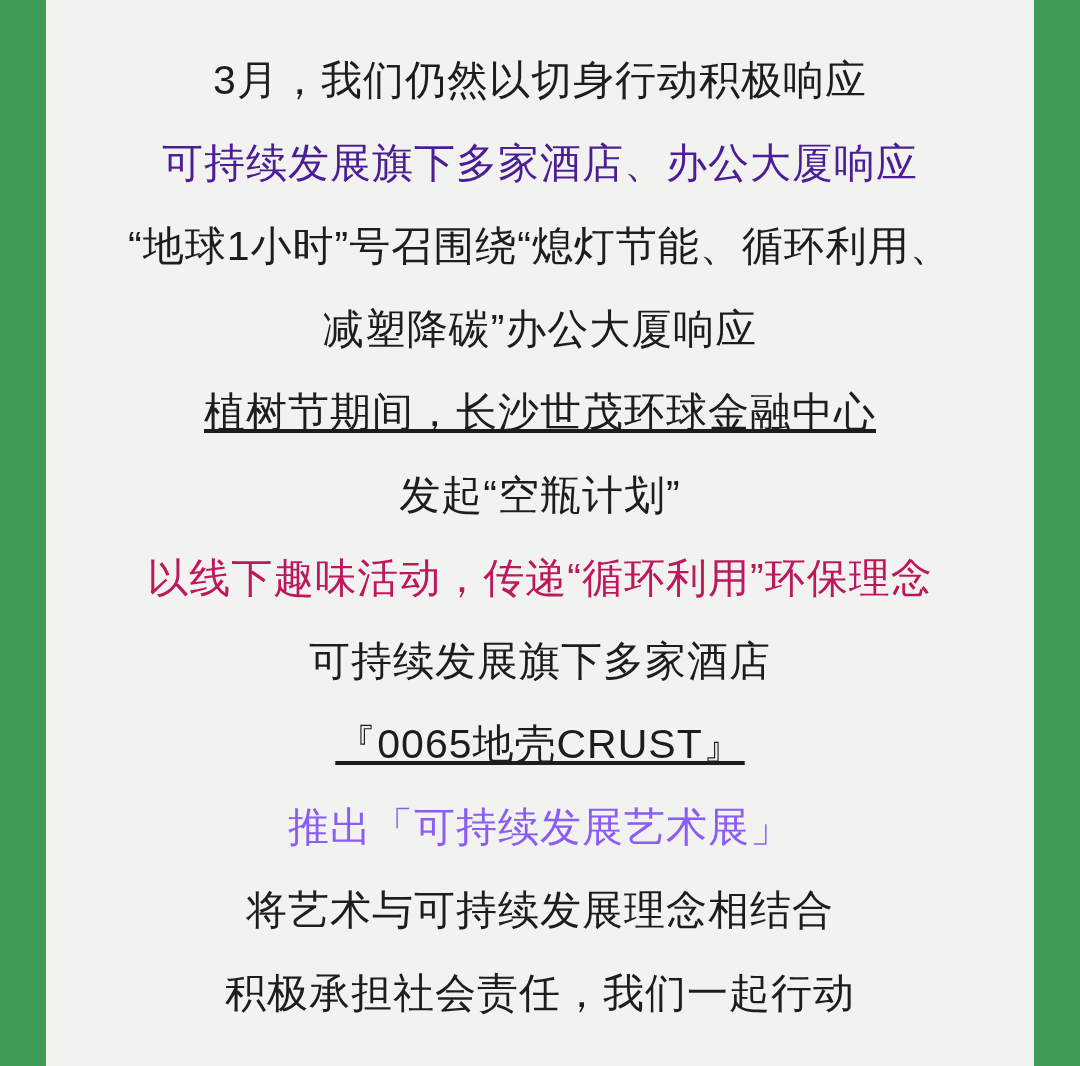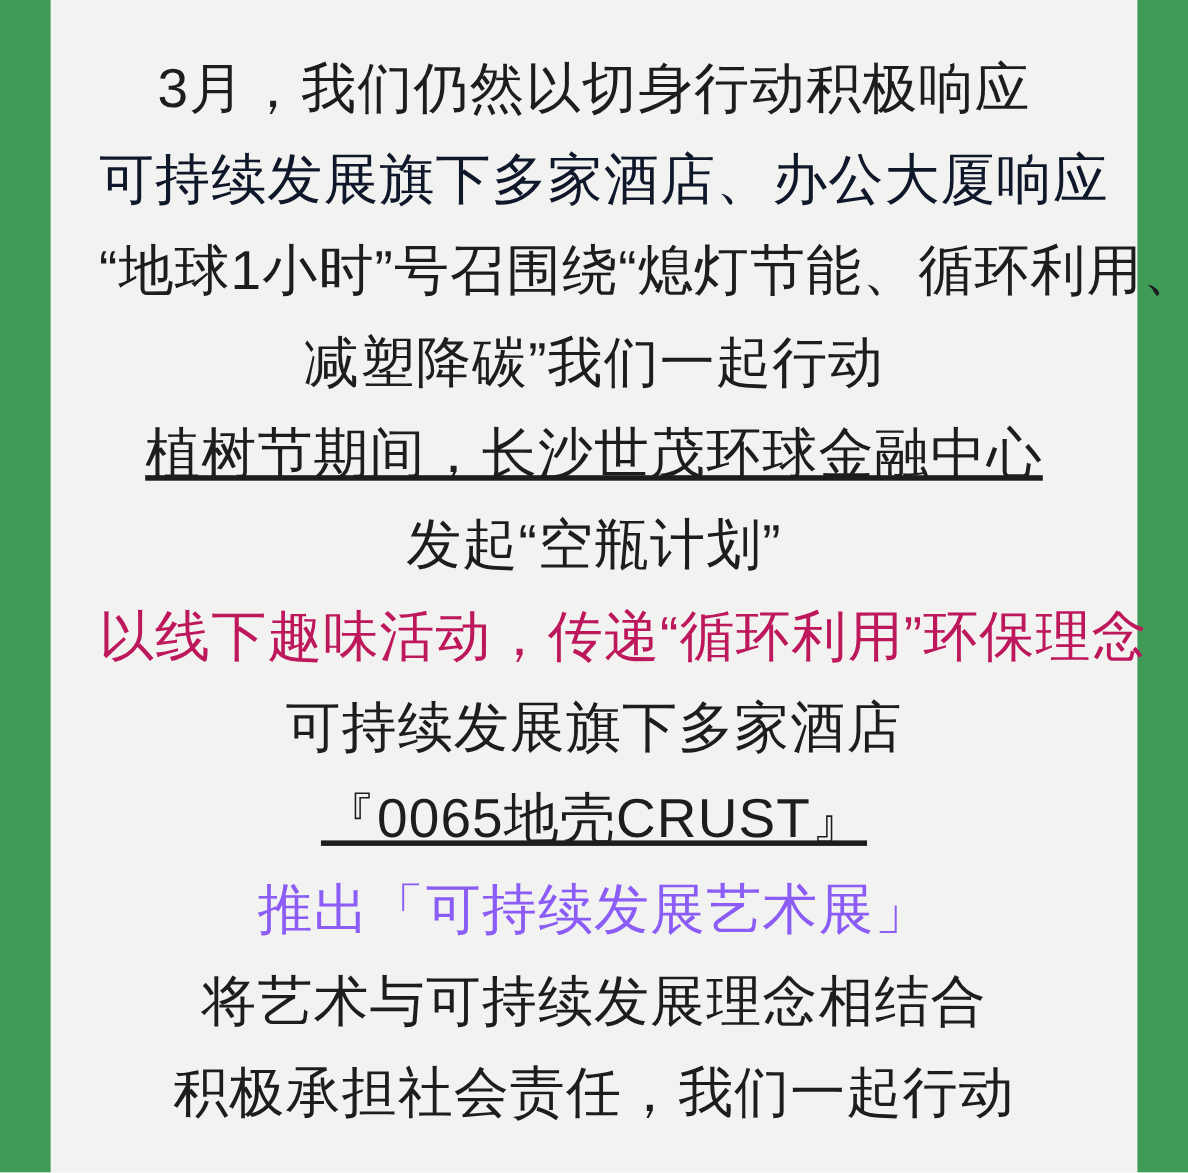--- a/index.html
+++ b/index.html
@@ -36,41 +36,41 @@
 
   .text-block {
     position: relative;
     z-index: 2;
     width: 900px;
     margin: 0 auto;
     padding: 8px 0 0 0;
     text-align: center;
   }
   .line {
-    font-size: 50px;
+    font-size: 41px;
     line-height: 83px;
     color: #1d1d1d;
     letter-spacing: 1px;
     white-space: nowrap;
     font-weight: 400;
   }
 </style>
 </head>
 <body>
 
 <div class="poster" style="background: rgb(242, 242, 240);">
 
   <div class="edge-band left" style="background: rgb(63, 155, 85);"></div>
   <div class="edge-band right" style="background: rgb(63, 155, 85);"></div>
 
   <div class="text-block">
     <div class="line" style="color: rgb(29, 29, 29);">3月，我们仍然以切身行动积极响应</div>
-    <div class="line" style="color: #0f172a;">可持续发展旗下多家酒店、办公大厦响应</div>
+    <div class="line" style="color: #4c1d95;">可持续发展旗下多家酒店、办公大厦响应</div>
     <div class="line" style="color: rgb(29, 29, 29);">“地球1小时”号召围绕“熄灯节能、循环利用、</div>
-    <div class="line" style="color: rgb(29, 29, 29);">减塑降碳”我们一起行动</div>
+    <div class="line" style="color: rgb(29, 29, 29);">减塑降碳”办公大厦响应</div>
     <div class="line" style="color: rgb(29, 29, 29); text-decoration: underline;">植树节期间，长沙世茂环球金融中心</div>
     <div class="line" style="color: rgb(29, 29, 29);">发起“空瓶计划”</div>
     <div class="line" style="color: #be185d;">以线下趣味活动，传递“循环利用”环保理念</div>
     <div class="line" style="color: rgb(29, 29, 29);">可持续发展旗下多家酒店</div>
     <div class="line" style="color: rgb(29, 29, 29); text-decoration: underline;">『0065地壳CRUST』</div>
     <div class="line" style="color: #8b5cf6;">推出「可持续发展艺术展」</div>
     <div class="line" style="color: rgb(29, 29, 29);">将艺术与可持续发展理念相结合</div>
     <div class="line" style="color: rgb(29, 29, 29);">积极承担社会责任，我们一起行动</div>
   </div>
 

